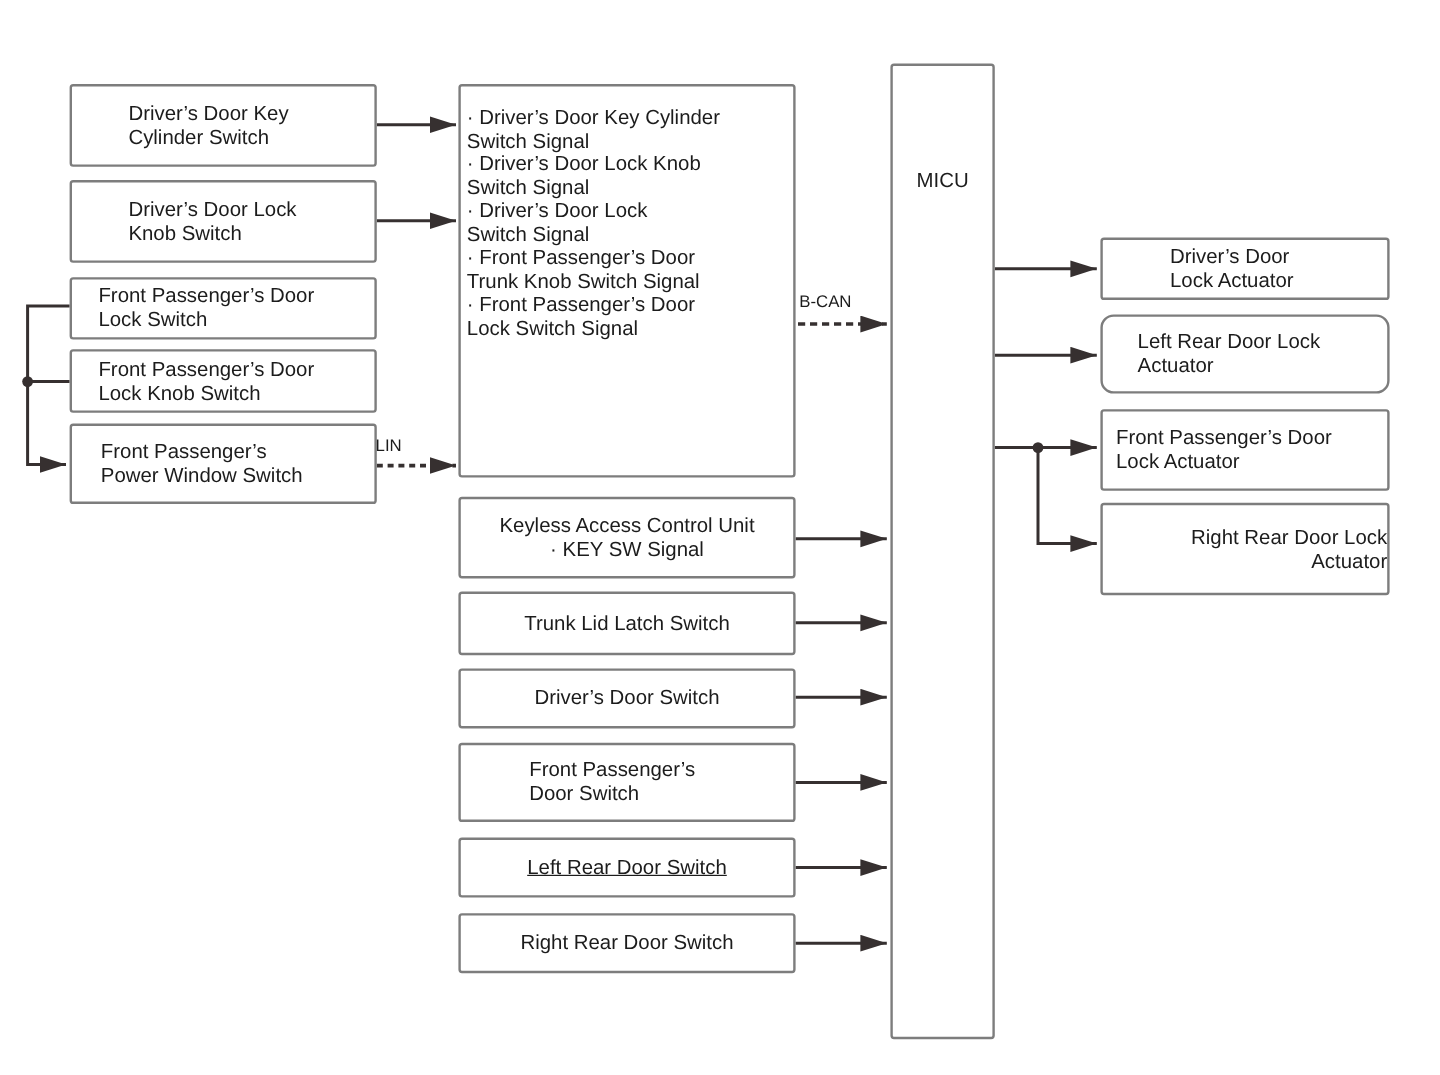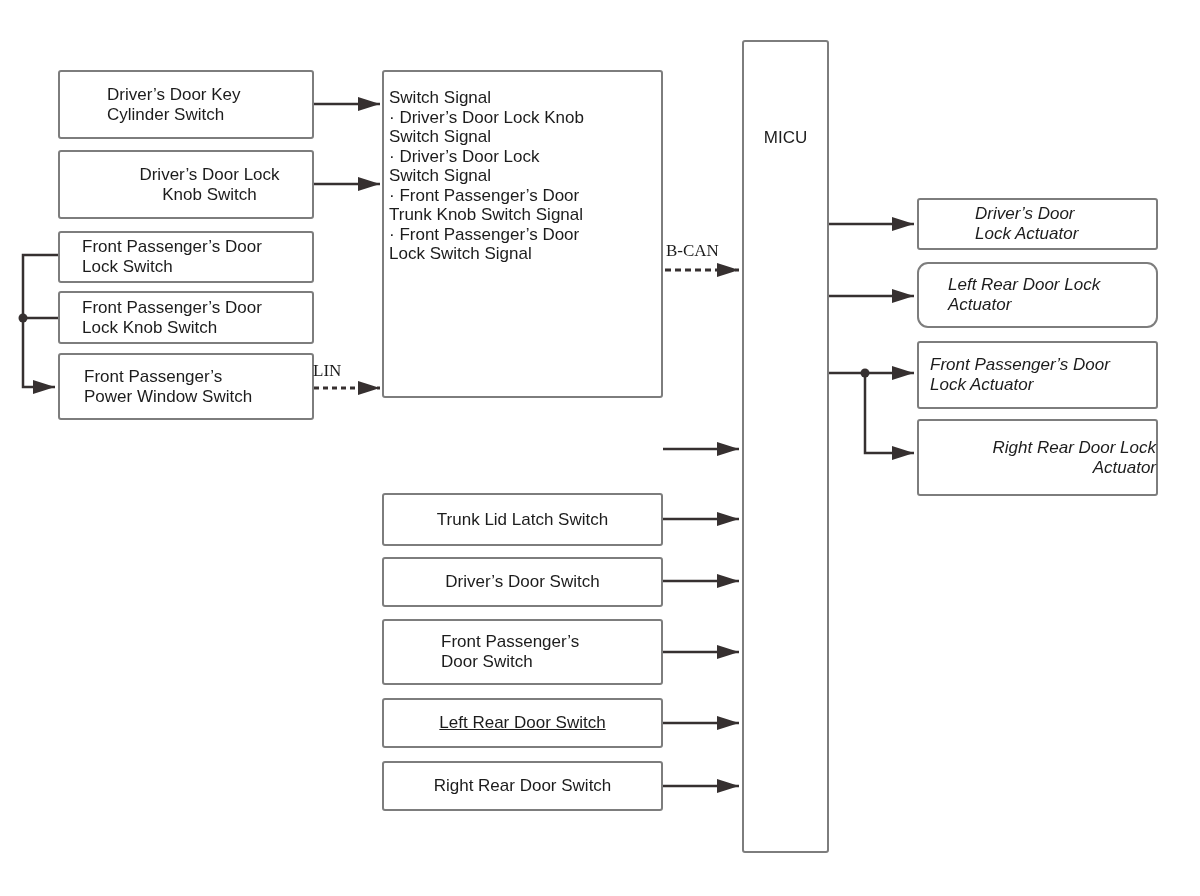--- a/index.html
+++ b/index.html
@@ -24,50 +24,49 @@
     justify-content:center;
     font-size:17px;
     line-height:20px;
     color:#1c1c1c;
   }
   .box .ln{display:block;white-space:nowrap;}
   .center{text-align:center;}
   
   .lbox{left:58px;width:256px;}
   #b-key-cyl{top:70px;height:69px;padding-left:47px;}
-  #b-lock-knob{top:150px;height:69px;padding-left:47px;align-items:center;}
+  #b-lock-knob{top:150px;height:69px;padding-left:47px;}
   #b-fp-lock{top:231px;height:52px;padding-left:22px;}
   #b-fp-knob{top:291px;height:53px;padding-left:22px;}
   #b-fp-window{top:353px;height:67px;padding-left:24px;}
   
   .mbox{left:382px;width:281px;}
   #b-multiplex{top:70px;height:328px;justify-content:flex-start;}
   #b-multiplex .title{margin-top:48px;text-align:center;white-space:nowrap;}
   #b-multiplex .signals{margin-top:16px;padding-left:5px;line-height:19.5px;}
   #b-keyless{top:414px;height:68px;}
   #b-trunk{top:493px;height:53px;}
   #b-dds{top:557px;height:50px;}
   #b-fpds{top:619px;height:66px;padding-left:57px;}
   #b-lrds{top:698px;height:50px;text-decoration:underline;}
   #b-rrds{top:761px;height:50px;justify-content:center;}
   
-  #b-micu{left:742px;top:40px;width:87px;height:813px;justify-content:flex-start;padding-top:86px;text-align:center;}
+  #b-micu{left:742px;top:53px;width:87px;height:813px;justify-content:flex-start;padding-top:86px;text-align:center;}
   
-  .rbox{left:917px;width:241px;font-style:italic;}
+  .rbox{left:917px;width:241px;}
   #b-dla{top:198px;height:52px;padding-left:56px;}
   #b-lra{top:262px;height:66px;padding-left:29px;border-radius:11px;}
   #b-fpa{top:341px;height:68px;padding-left:11px;}
   #b-rra{top:419px;height:77px;padding-left:23px;align-items:flex-end;}
   
   .buslabel{
     position:absolute;
-    font-size:17px;
+    font-size:14px;
     line-height:20px;
     white-space:nowrap;
-    font-family:Liberation Serif, serif;
   }
   #lbl-lin{left:313px;top:361px;}
   #lbl-bcan{left:666px;top:241px;}
 </style>
 </head>
 <body>
 
 <div id="stage">
 
   <svg id="wires" viewBox="0 0 1200 896" xmlns="http://www.w3.org/2000/svg">
@@ -120,30 +119,35 @@
     <span class="ln">Front Passenger’s Door</span>
     <span class="ln">Lock Knob Switch</span>
   </div>
   <div class="box lbox" id="b-fp-window">
     <span class="ln">Front Passenger’s</span>
     <span class="ln">Power Window Switch</span>
   </div>
 
   <div class="box mbox" id="b-multiplex">
     <div class="signals">
+      <div class="ln">· Driver’s Door Key Cylinder</div>
       <div class="ln">Switch Signal</div>
       <div class="ln">· Driver’s Door Lock Knob</div>
       <div class="ln">Switch Signal</div>
       <div class="ln">· Driver’s Door Lock</div>
       <div class="ln">Switch Signal</div>
       <div class="ln">· Front Passenger’s Door</div>
       <div class="ln">Trunk Knob Switch Signal</div>
       <div class="ln">· Front Passenger’s Door</div>
       <div class="ln">Lock Switch Signal</div>
     </div>
+  </div>
+  <div class="box mbox center" id="b-keyless">
+    <span class="ln">Keyless Access Control Unit</span>
+    <span class="ln">· KEY SW Signal</span>
   </div>
   <div class="box mbox center" id="b-dds">
     <span class="ln">Driver’s Door Switch</span>
   </div>
   <div class="box mbox center" id="b-trunk">
     <span class="ln">Trunk Lid Latch Switch</span>
   </div>
   <div class="box mbox" id="b-fpds">
     <span class="ln">Front Passenger’s</span>
     <span class="ln">Door Switch</span>

